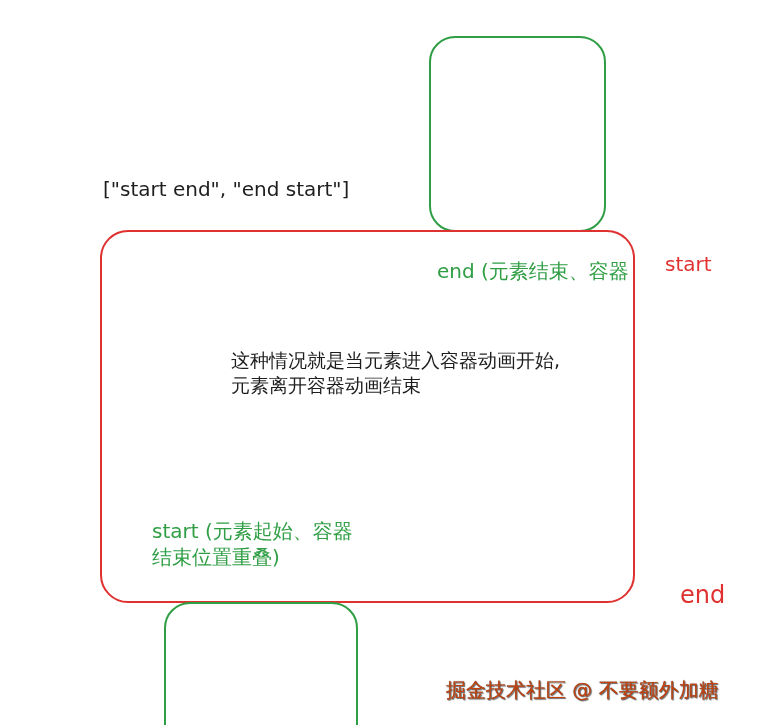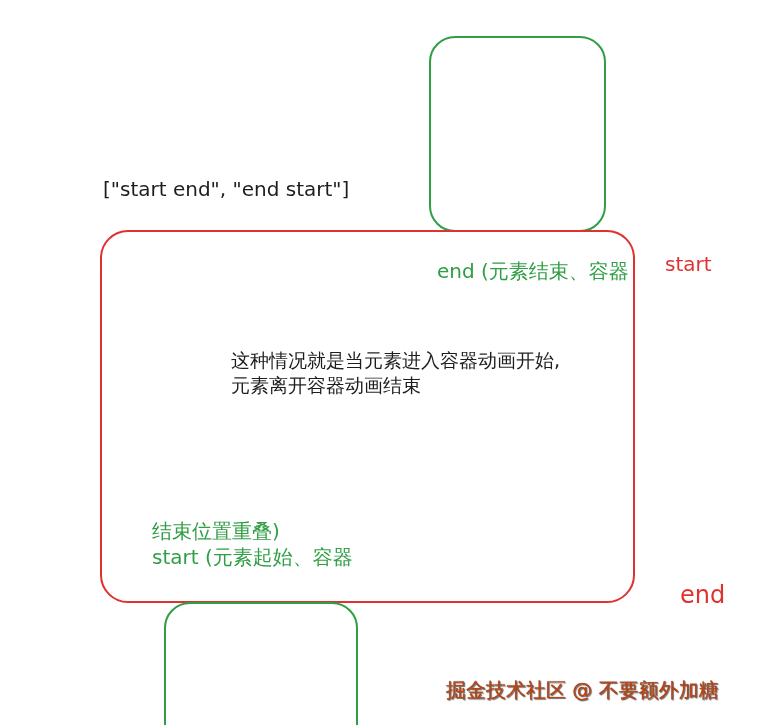--- a/index.html
+++ b/index.html
@@ -28,22 +28,22 @@
   <div class="abs txt dark" style="left:103px; top:176px; font-size:20px;">["start end", "end start"]</div>
 
   <div class="abs txt red" style="left:665px; top:235px; font-size:20px;margin-top:16px;">start</div>
   <div class="abs txt red" style="left:680px; top:580px; font-size:24px;">end</div>
 
   <div class="abs green" style="left:414px; top:258px; font-size:20px;margin-left:23px;">
     <div class="txt">end (元素结束、容器</div>
   </div>
 
   <div class="abs green" style="left:152px; top:518px; font-size:20px;">
+    <div class="txt">start (元素起始、容器</div>
     <div class="txt">结束位置重叠)</div>
-    <div class="txt">start (元素起始、容器</div>
   </div>
 
   <div class="abs dark" style="left:220px; top:348px; font-size:19px;margin-left:11px;">
     <div class="txt">这种情况就是当元素进入容器动画开始,</div>
     <div class="txt">元素离开容器动画结束</div>
   </div>
 
   <div class="abs txt wm" style="left:446px; top:677px; font-size:20px;">掘金技术社区 @ 不要额外加糖</div>
 </div>
 

